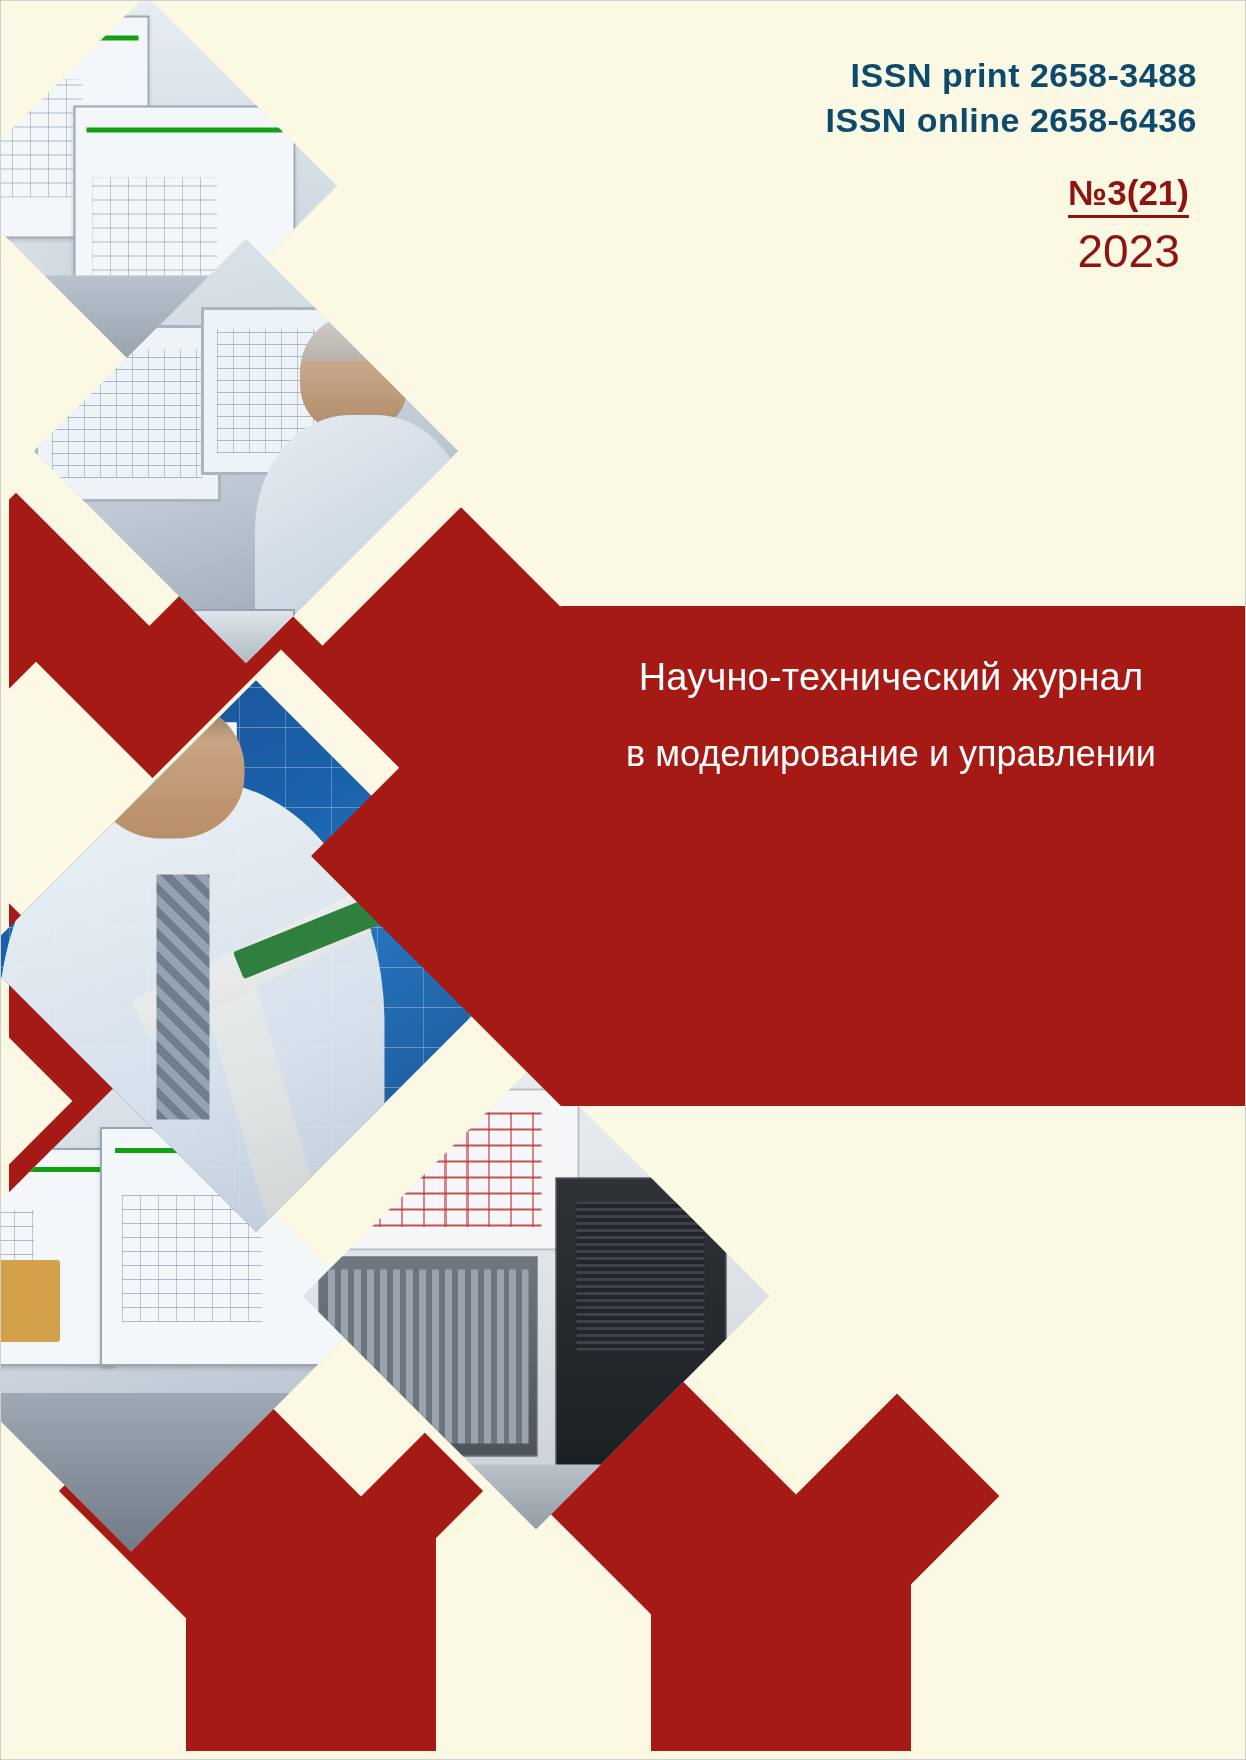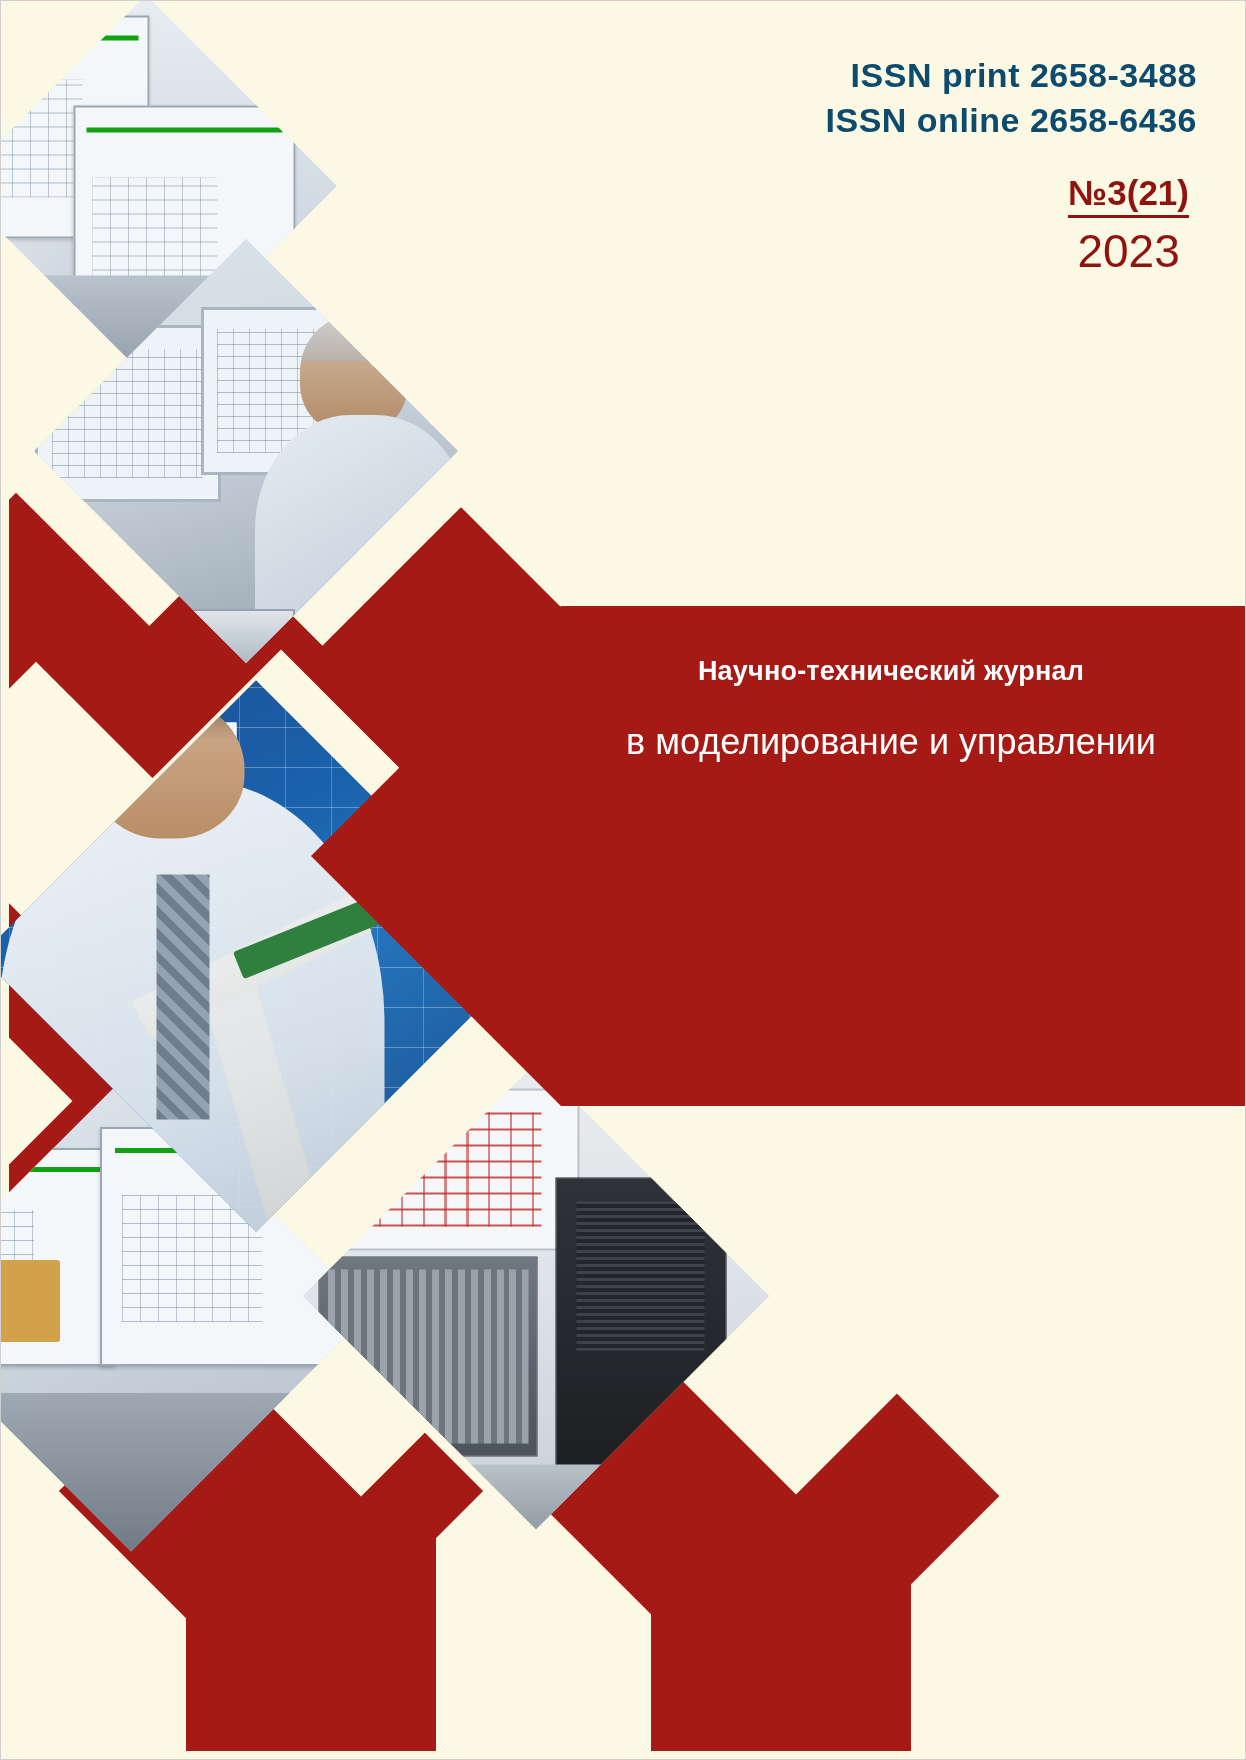--- a/index.html
+++ b/index.html
@@ -201,25 +201,25 @@
   }
 
   .title-inner {
     position: absolute;
     left: 0; right: 26px;
     top: 50px;
     text-align: center;
     color: #ffffff;
   }
   #journal-kind {
-    font-size: 27px;
+    font-size: 38px;
     letter-spacing: .2px;
     margin: 0 0 34px 0;
     color: #ffffff;
-    font-weight: 700;
+    font-weight: 400;
   }
   #journal-title {
     font-size: 62px;
     line-height: 1.18;
     color: #f2e85c;
     font-weight: 400;
     margin: 0 0 26px 0;
     padding: 0 30px;
   }
   #journal-subtitle {

